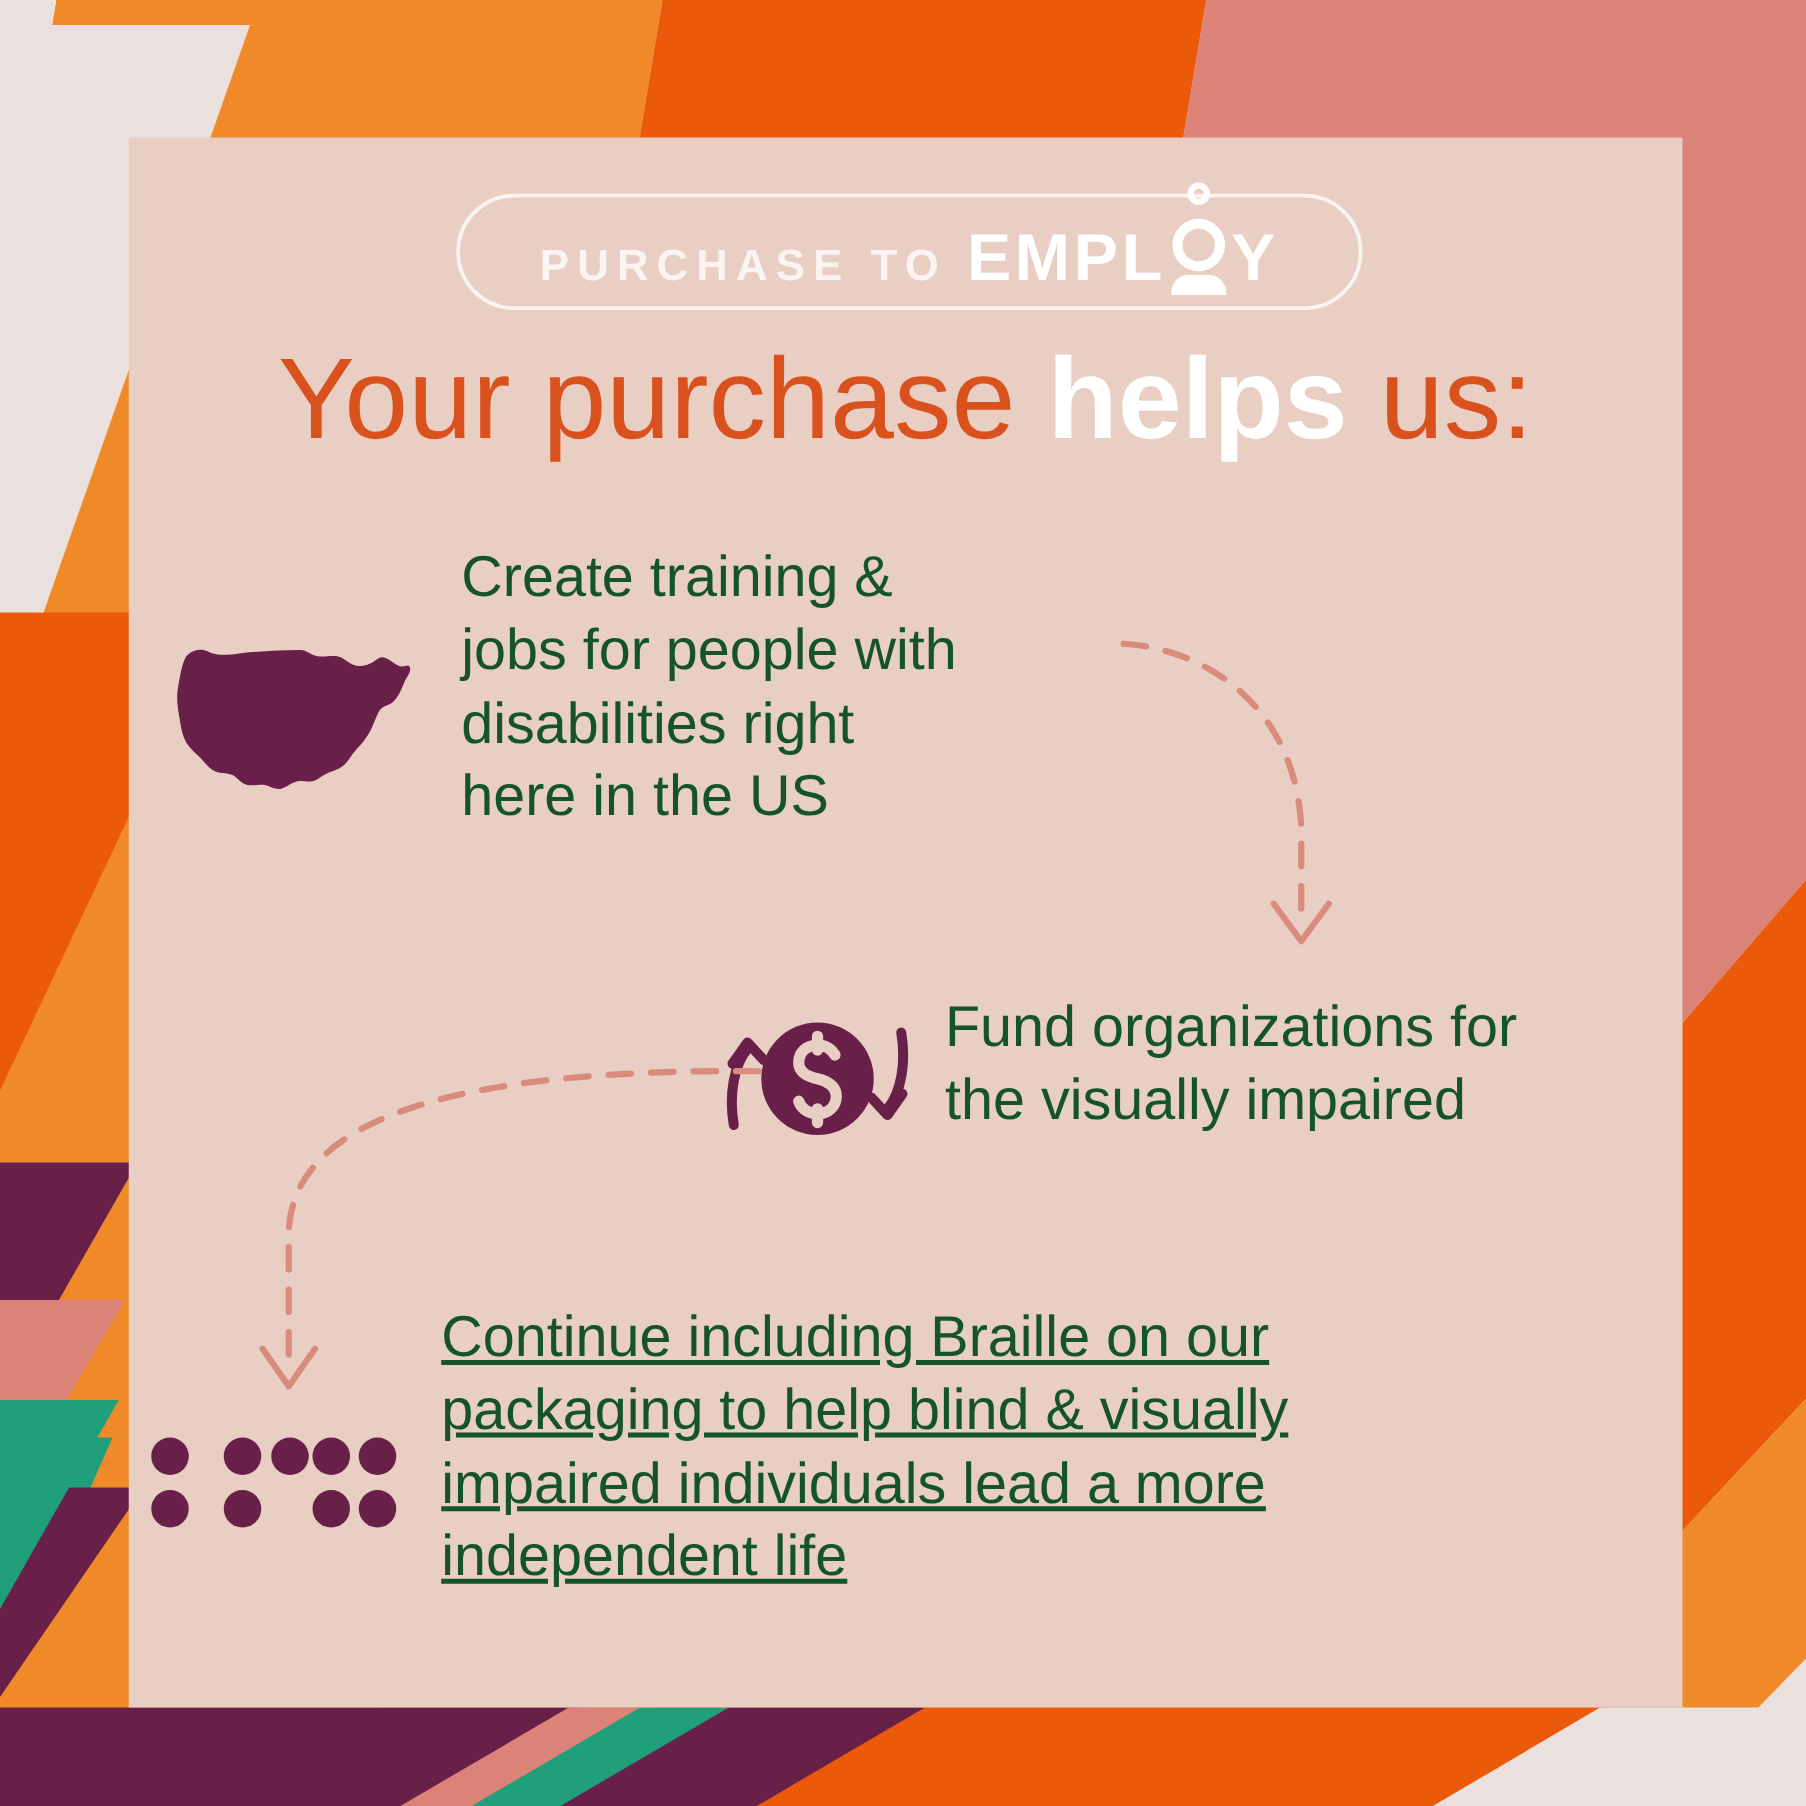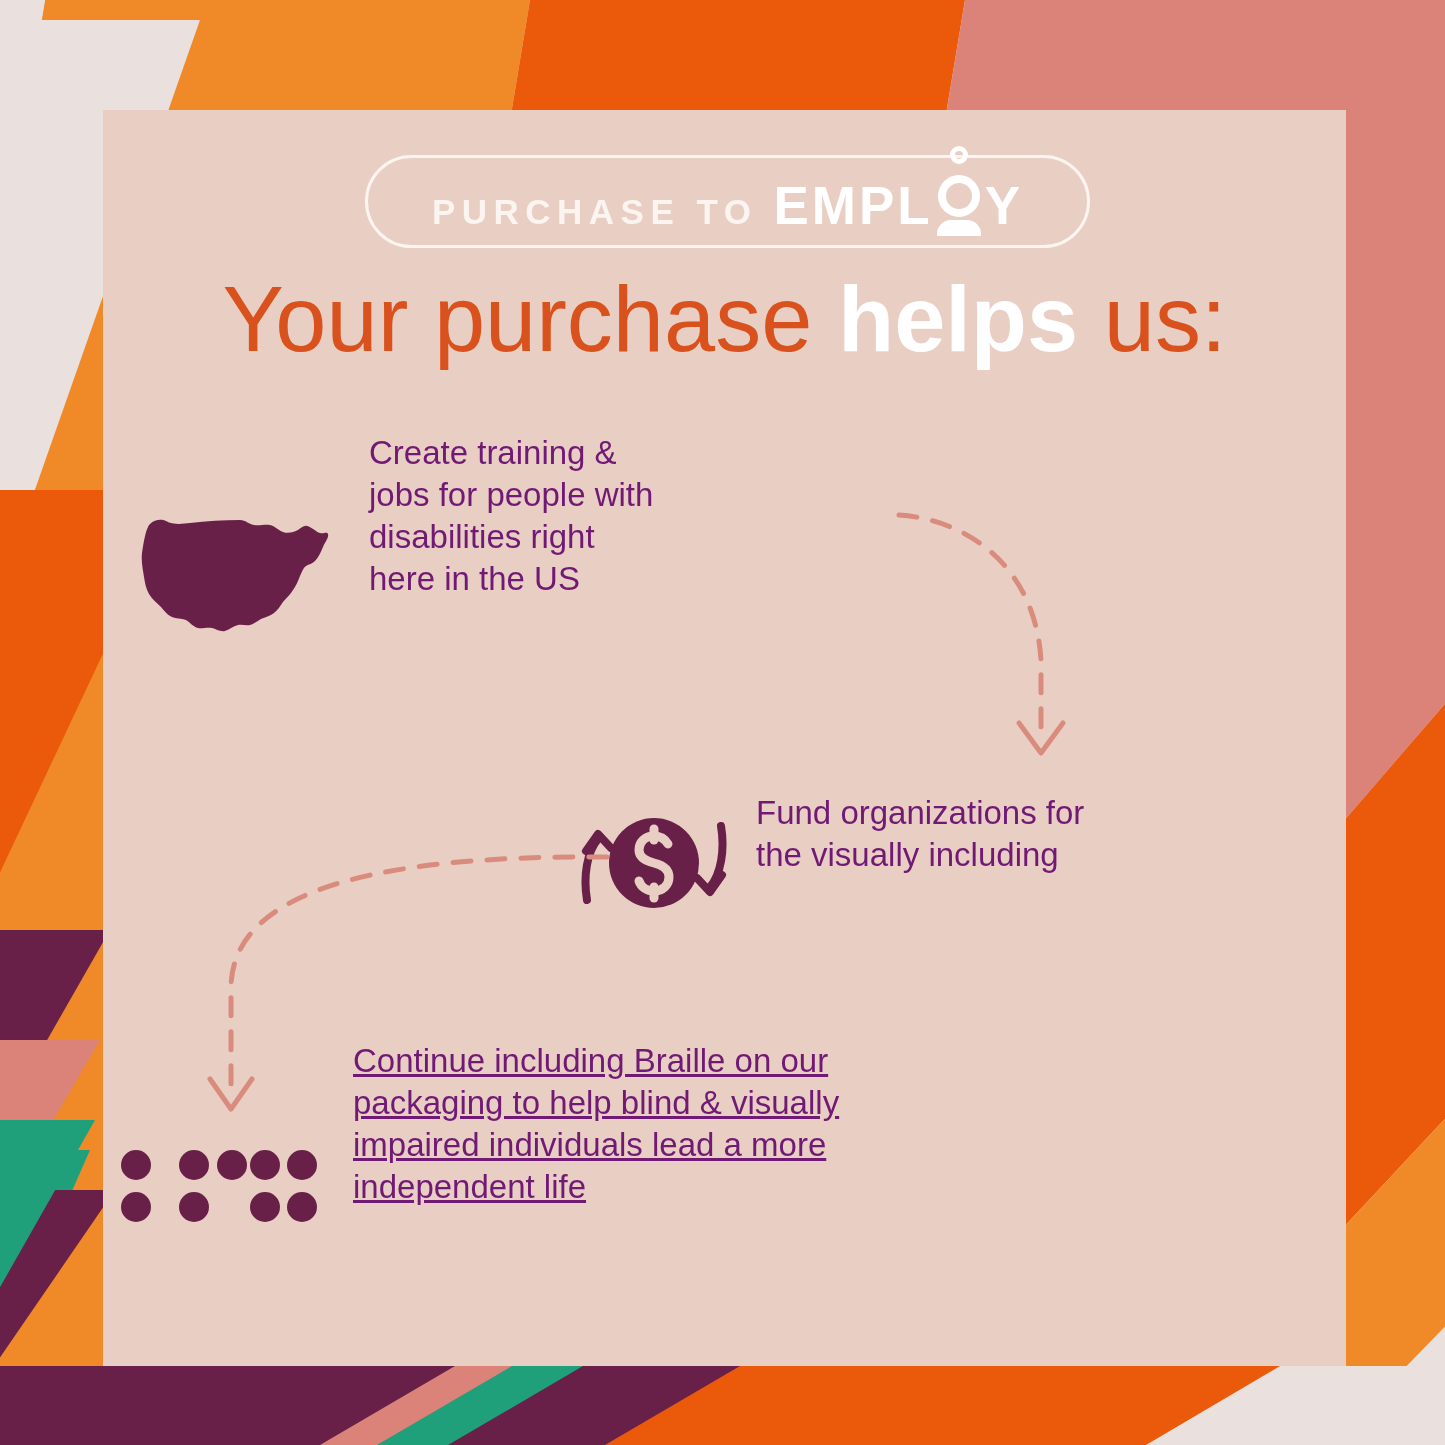--- a/index.html
+++ b/index.html
@@ -130,22 +130,22 @@
     font-weight: normal;
   }
   #headline .hl-white {
     color: #FFFFFF;
     font-weight: bold;
   }
 
   
   .blocktext {
     position: absolute;
-    color: #701a75;
-    font-size: 33px;
+    color: #14532d;
+    font-size: 46px;
     line-height: 1.27;
     white-space: pre-line;
     font-weight: normal;
   }
   #text-1 { left: 266px; top: 322px; width: 530px; }
   #text-2 { left: 653px; top: 682px; width: 570px; }
   #text-3 { left: 250px; top: 930px; width: 830px; text-decoration: underline; }
 
   
   #map-icon {
@@ -300,21 +300,21 @@
             <path d="M97,34 C94,29 89,26 83,26 C74,26 68,32 68,40
                      C68,48 75,51 83,53 C91,55 98,59 98,67
                      C98,75 92,81 83,81 C76,81 70,77 68,71"></path>
           </g>
           <line x1="83" y1="19" x2="83" y2="30" stroke="#E9CEC3" stroke-width="9" stroke-linecap="round"></line>
           <line x1="83" y1="77" x2="83" y2="88" stroke="#E9CEC3" stroke-width="9" stroke-linecap="round"></line>
         </g>
       </svg>
     </div>
     <div class="blocktext" id="text-2">Fund organizations for
-the visually including</div>
+the visually impaired</div>
 
     <div class="arrow" id="arrow-2">
       <svg viewBox="0 0 420 290" xmlns="http://www.w3.org/2000/svg">
         <path d="M414,12 C200,10 42,40 38,140 L38,250" fill="none" stroke="#D98B7E" stroke-width="5" stroke-dasharray="18 16" stroke-linecap="round"></path>
         <path d="M17,234 L38,264 L59,234" fill="none" stroke="#D98B7E" stroke-width="5" stroke-linecap="round" stroke-linejoin="round"></path>
       </svg>
     </div>
 
     <div id="braille">
       <div class="braille-col" style="left:0px;">

